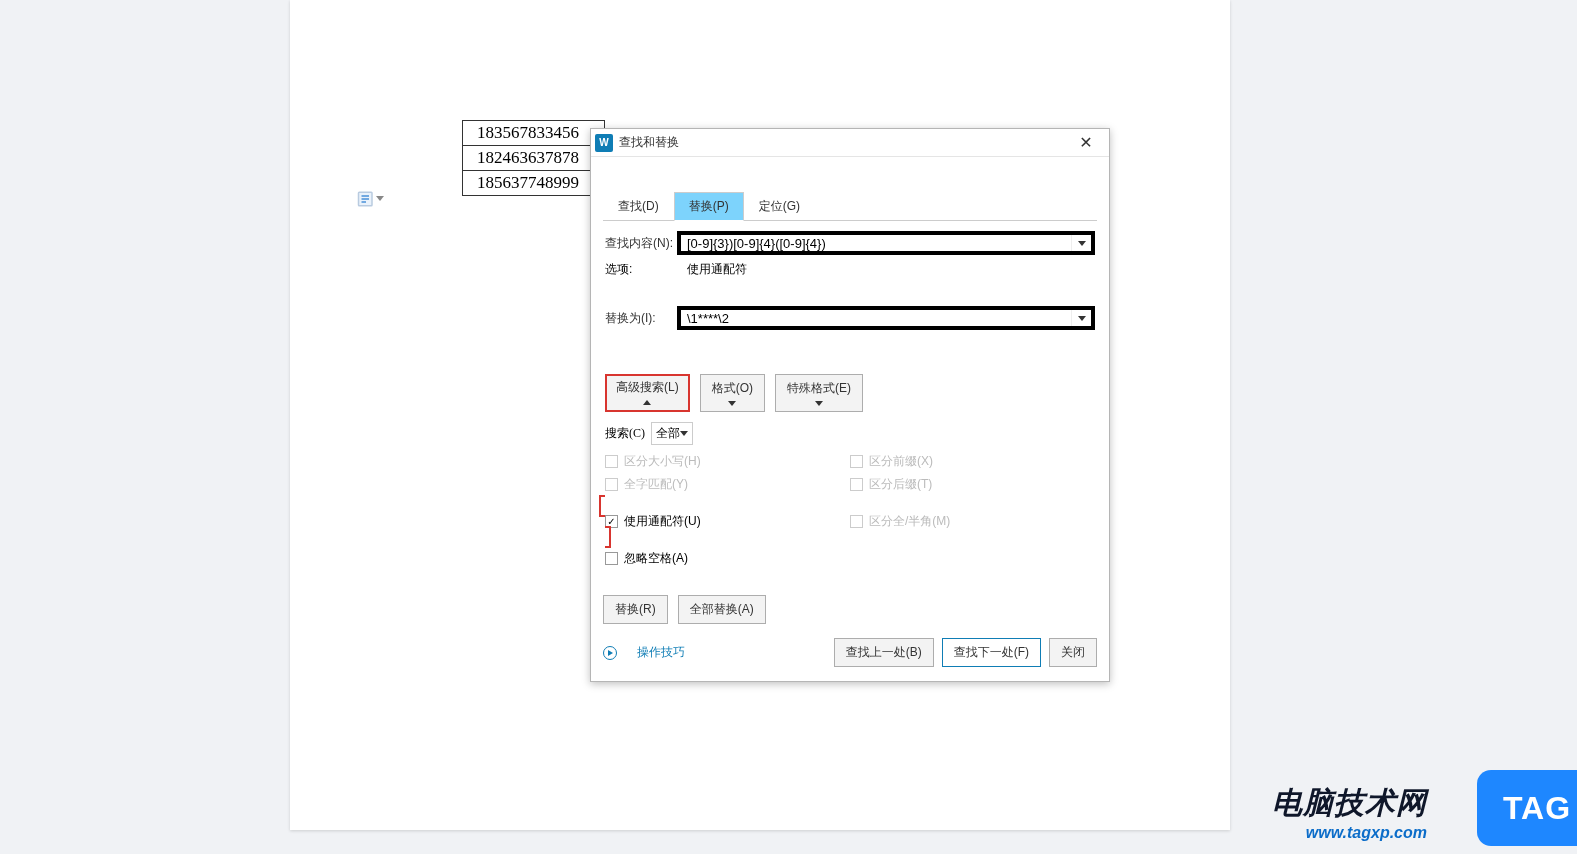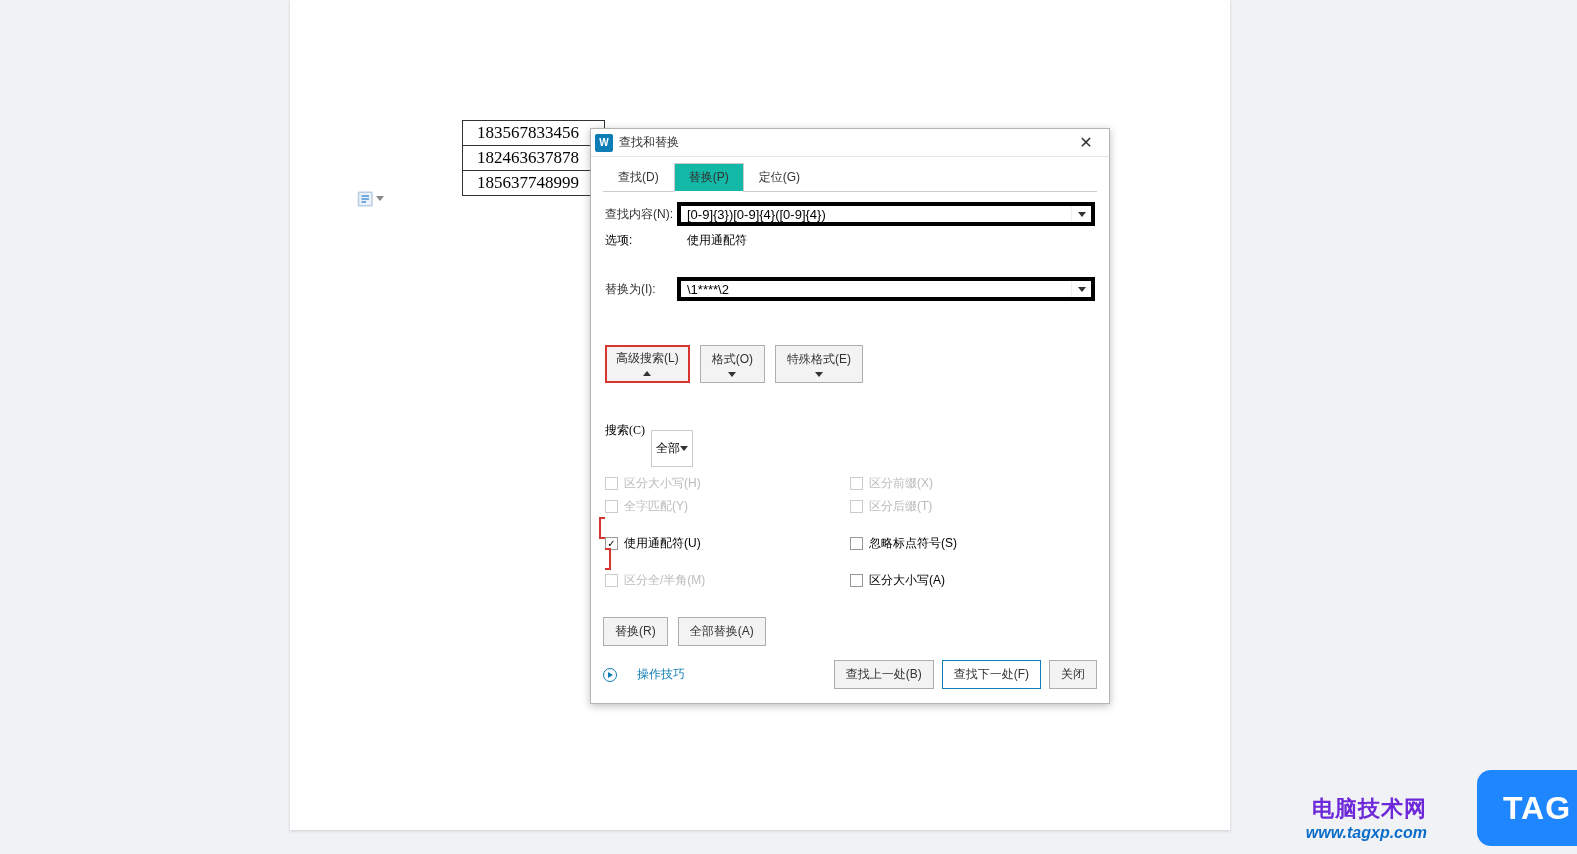--- a/index.html
+++ b/index.html
@@ -104,25 +104,26 @@
     }
     .tab {
       padding: 5px 14px;
       border: 1px solid transparent;
       border-bottom: none;
       background: transparent;
       cursor: pointer;
       font-size: 12px;
       margin-bottom: -1px;
       color: #333;
+      margin-top: 29px;
     }
     .tab.active {
       border-color: #ccc;
       border-bottom: 1px solid #fff;
-      background: #14b8a6;
+      background: #7dd3fc;
     }
     .form-block { padding: 10px 2px 0 2px; }
     .form-row {
       display: flex;
       align-items: center;
       margin-bottom: 6px;
     }
     .form-label {
       width: 72px;
       font-size: 12px;
@@ -195,25 +196,24 @@
       display: flex;
       align-items: center;
       gap: 6px;
       margin-top: 10px;
       margin-bottom: 8px;
       font-size: 12px;
       font-family: Liberation Serif, serif;
     }
     .mini-select {
       border: 1px solid #ccc;
-      padding: 9px 4px;
-      display: flex;
-      align-items: center;
-      cursor: pointer;
-      margin-top: 37px;
+      padding: 2px 4px;
+      display: flex;
+      align-items: center;
+      cursor: pointer;
     }
     .check-grid {
       display: grid;
       grid-template-columns: 1fr 1fr;
       row-gap: 6px;
       font-size: 12px;
       margin-top: 4px;
     }
     .check-item {
       display: flex;
@@ -277,23 +277,24 @@
       border: 1px solid #0f7db5;
       background: #fff;
     }
     .brand {
       position: absolute;
       right: 18px;
       bottom: 12px;
       text-align: right;
     }
     .brand-name {
-      color: #6d28d9;
-      font-size: 22px;
+      color: #0f172a;
+      font-size: 30px;
       font-weight: 800;
+      font-style: italic;
       letter-spacing: 1px;
     }
     .brand-url {
       color: #0c6dc9;
       font-size: 16px;
       font-weight: 600;
       font-style: italic;
     }
     .tag-badge {
       position: absolute;
@@ -422,31 +423,27 @@
           <span>区分后缀(T)</span>
         </div>
         <div>
           <span class="chk-highlight-wrap">
             <span class="check-item">
               <span class="chkbox">✓</span>
               <span>使用通配符(U)</span>
             </span>
           </span>
         </div>
+        <div class="check-item disabled">
+          <span class="chkbox"></span>
+          <span>区分全/半角(M)</span>
+        </div>
         <div class="check-item">
           <span class="chkbox"></span>
-          <span>忽略标点符号(S)</span>
-        </div>
-        <div class="check-item disabled">
-          <span class="chkbox"></span>
-          <span>区分全/半角(M)</span>
-        </div>
-        <div class="check-item">
-          <span class="chkbox"></span>
-          <span>区分大小写(A)</span>
+          <span>忽略空格(A)</span>
         </div>
       </div>
     </div>
   </div>
 
   <div class="dialog-footer1">
     <div class="btn">替换(R)</div>
     <div class="btn">全部替换(A)</div>
   </div>
 

